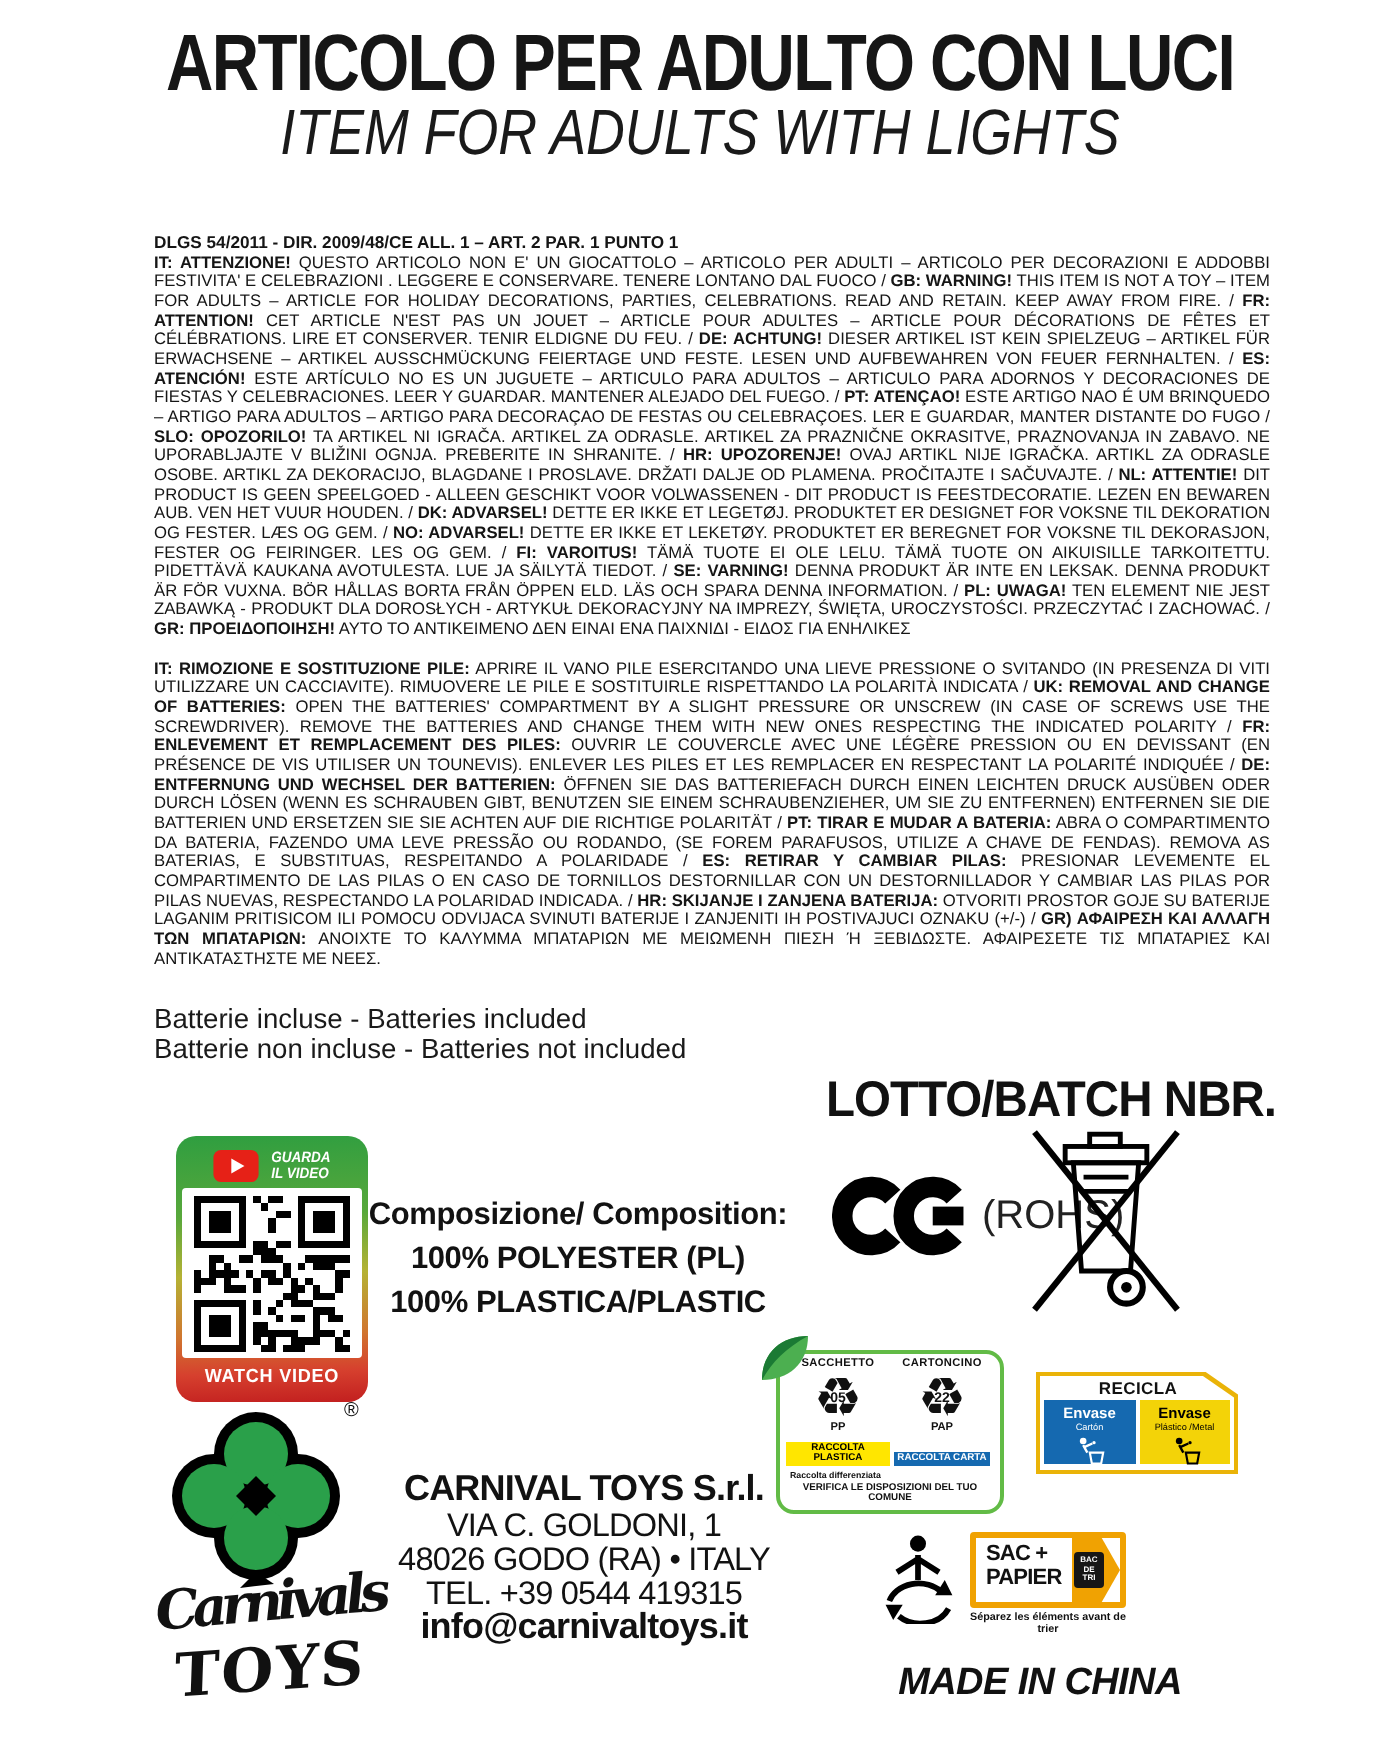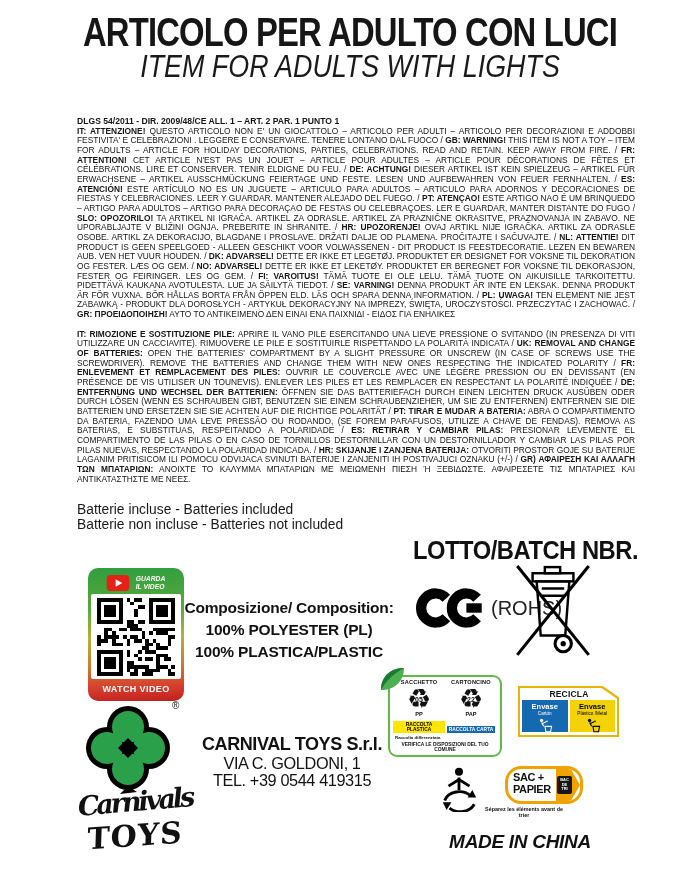--- a/index.html
+++ b/index.html
@@ -67,22 +67,22 @@
   .panel{flex:1;box-sizing:border-box;padding:2px 3px 3px;height:32px;}
   .panel.blue{background:#1569b0;color:#fff;}
   .panel.yellow{background:#f3d308;color:#000;}
   .p1{font-size:7.5px;font-weight:bold;}
   .p2{font-size:4.6px;line-height:5px;}
   .panel svg{margin-top:2px;}
 
   
   .triman-row{left:438px;top:766px;display:flex;align-items:flex-start;gap:5px;}
   .sac-col{display:flex;flex-direction:column;}
-  .sac-box{width:72px;height:32px;border:3px solid #f0a202;border-radius:16px;
-    background:#fff;display:flex;overflow:hidden;margin-left:20px;}
+  .sac-box{width:72px;height:32px;border:3px solid #f0a202;border-radius:2px;
+    background:#fff;display:flex;overflow:hidden;}
   .sac-text{flex:1;font-size:11px;font-weight:800;line-height:11.5px;
     padding:3px 0 0 5px;letter-spacing:-.4px;}
   .sac-arrow{width:24px;background:#f0a202;clip-path:polygon(0 0,62% 0,100% 50%,62% 100%,0 100%);
     display:flex;align-items:center;}
   .sac-bin{background:#161616;color:#fff;font-size:4px;font-weight:bold;line-height:4.6px;
     border-radius:2px;padding:2px 1px;width:13px;text-align:center;margin-left:1px;}
   .sac-caption{font-size:5.4px;font-weight:bold;text-align:center;margin-top:2px;width:78px;}
 
   .made{left:437px;top:831px;width:166px;text-align:center;font-size:19px;
     font-weight:800;font-style:italic;letter-spacing:-.3px;}
@@ -392,16 +392,18 @@
       <path d="M48 86 L40 94 L57 92 Z" fill="#000"></path>
     </svg>
     <span class="reg-mark">®</span>
     <div class="logo-script">Carnivals</div>
     <div class="logo-toys">TOYS</div>
   </div>
 
   <div class="abs company">
     <div class="co-name">CARNIVAL TOYS S.r.l.</div>
     <div class="co-line">VIA C. GOLDONI, 1</div>
+    <div class="co-line">48026 GODO (RA) • ITALY</div>
     <div class="co-line">TEL. +39 0544 419315</div>
+    <div class="co-bold">info@carnivaltoys.it</div>
   </div>
 
 </div>
 
 </body></html>

